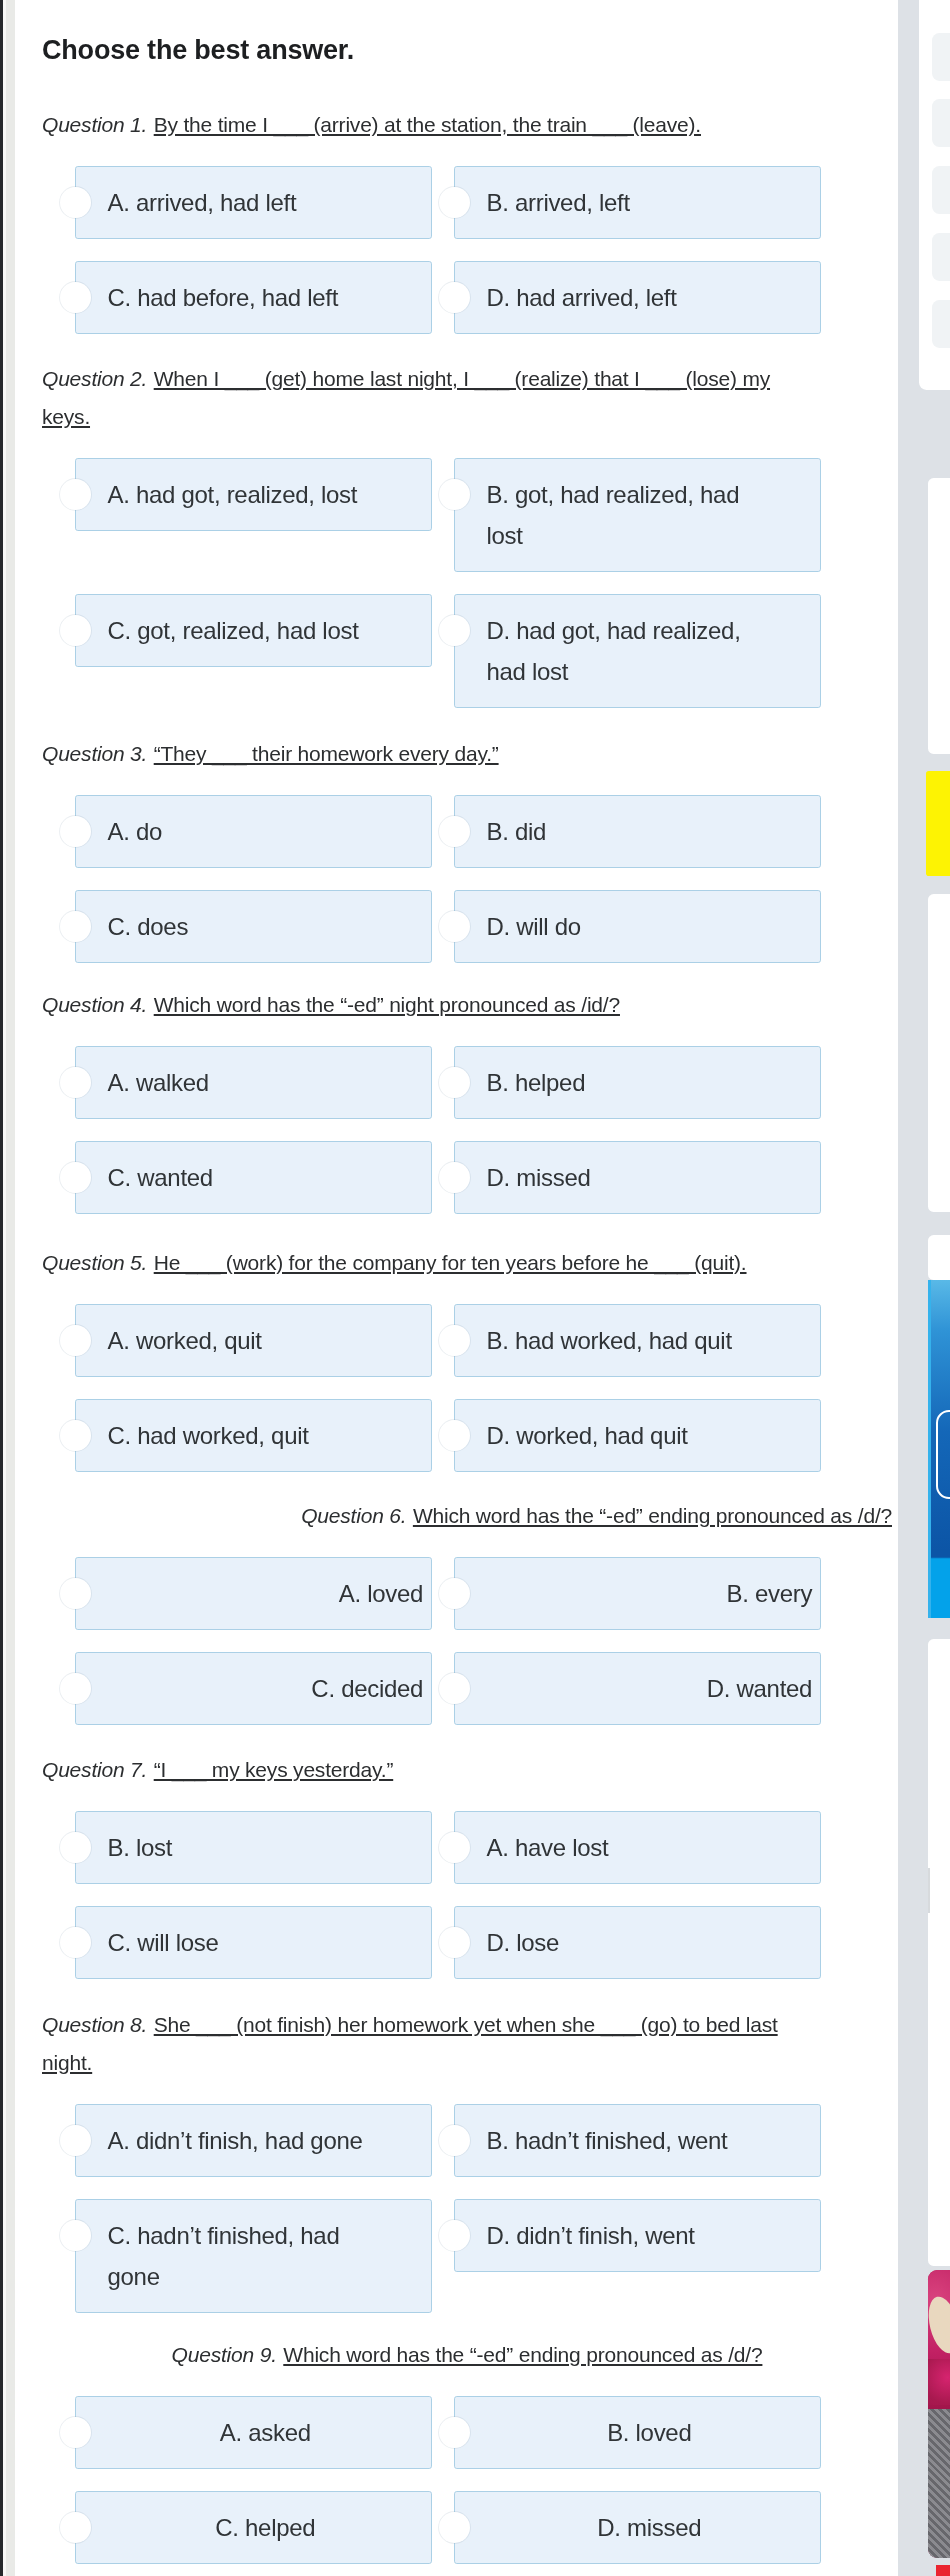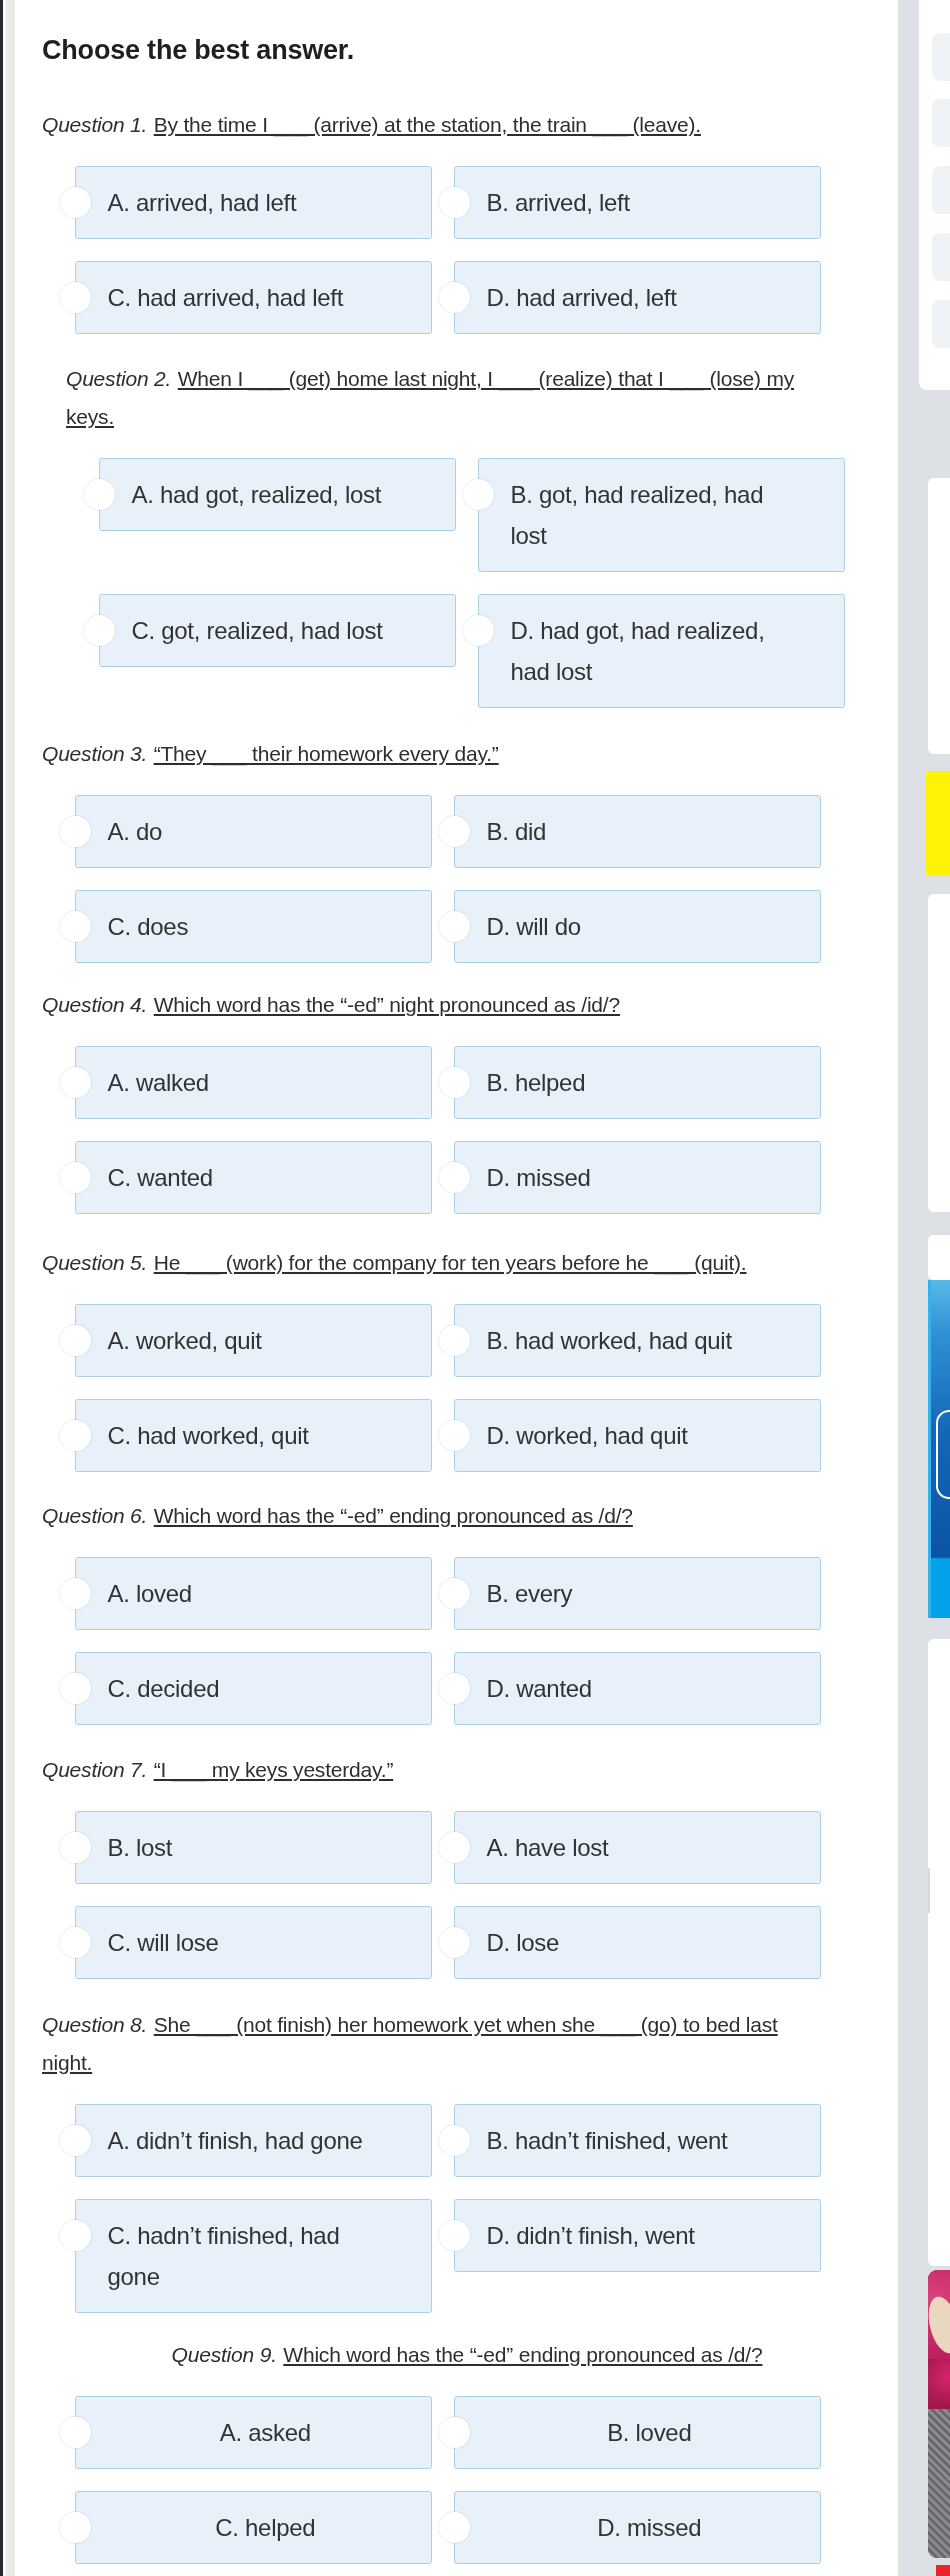--- a/index.html
+++ b/index.html
@@ -55,22 +55,22 @@
   .opt-text{
     display:block;font-size:24px;line-height:41px;color:#303437;
     letter-spacing:-0.3px;white-space:pre-line;
   }
   .radio{
     position:absolute;left:-16px;top:19.5px;width:31px;height:31px;
     background:#ffffff;border-radius:50%;
     box-shadow:0 0 0 0.9px rgba(140,160,178,0.18);
   }
   
-  #g1{top:106px;} #g2{top:360px;margin-left:24px;} #g3{top:735px;} #g4{top:986px;} #g5{top:1244px;}
-  #g6{top:1497px;} #g7{top:1751px;} #g8{top:2006px;} #g9{top:2336px;text-align:center;}
+  #g1{top:106px;} #g2{top:360px;} #g3{top:735px;} #g4{top:986px;} #g5{top:1244px;}
+  #g6{top:1497px;text-align:right;} #g7{top:1751px;} #g8{top:2006px;} #g9{top:2336px;text-align:center;}
 </style>
 </head>
 <body>
 
 <div class="stage">
 
   <div class="edge-line"></div>
   <div class="edge-white"></div>
   <div class="left-band"></div>
 
@@ -84,21 +84,21 @@
         <div class="opt">
             <span class="radio"></span>
             <span class="opt-text">A. arrived, had left</span>
           </div>
         <div class="opt">
             <span class="radio"></span>
             <span class="opt-text">B. arrived, left</span>
           </div>
         <div class="opt">
             <span class="radio"></span>
-            <span class="opt-text">C. had arrived, had left</span>
+            <span class="opt-text">C. had before, had left</span>
           </div>
         <div class="opt">
             <span class="radio"></span>
             <span class="opt-text">D. had arrived, left</span>
           </div>
       </div>
     </div>
 
     <div class="qgroup" id="g2">
       <div class="q-line"><span class="q-label">Question 2.</span><span class="q-text">When I ___ (get) home last night, I ___ (realize) that I ___ (lose) my

